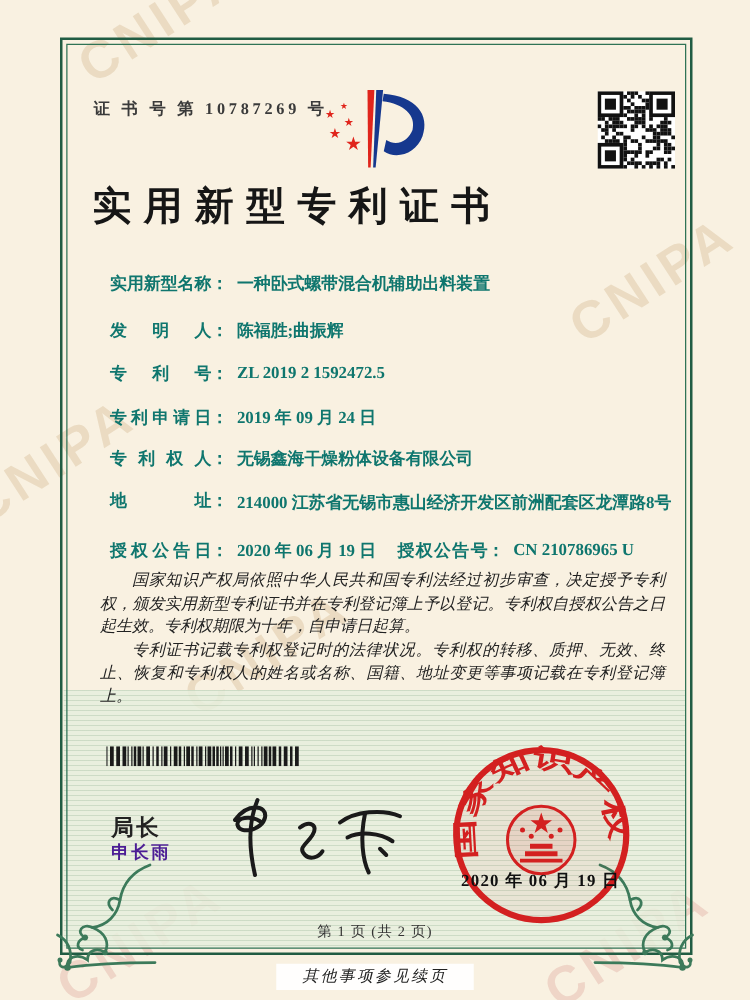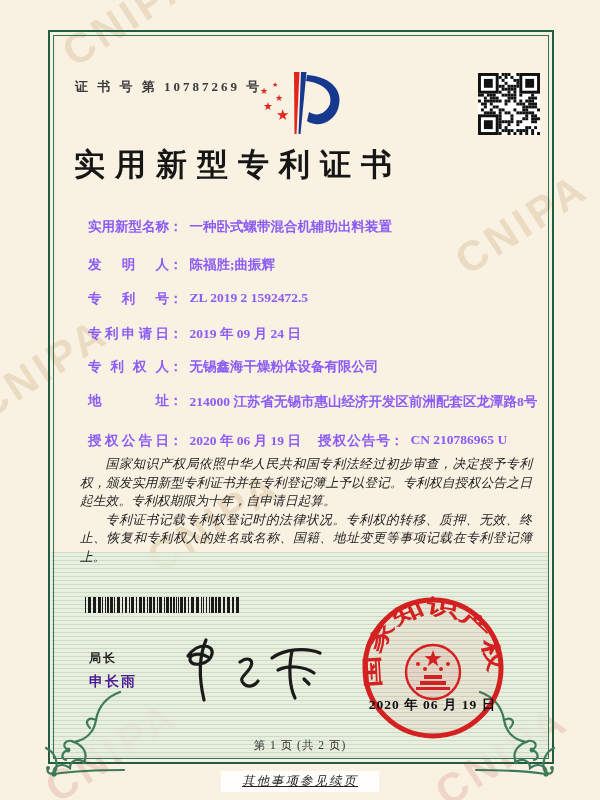--- a/index.html
+++ b/index.html
@@ -24,52 +24,52 @@
   .flourish.right{right:40px;top:688px;transform:scaleX(-1);}
 
   
   .cert-no{position:absolute;left:75px;top:66px;z-index:5;font-size:13px;font-weight:600;letter-spacing:3px;color:#3a3a3a;margin-top:12px;}
   .logo{position:absolute;left:254px;top:64px;width:92px;height:78px;z-index:5;}
   .qr{position:absolute;left:478px;top:73px;width:62px;height:62px;z-index:5;}
   .title{position:absolute;left:0;top:144px;width:476px;text-align:center;z-index:5;
          font-size:31px;font-weight:bold;letter-spacing:10px;color:#161616;}
 
   
-  .row{position:absolute;left:88px;z-index:5;font-size:13.5px;font-weight:600;color:#8b5cf6;white-space:nowrap;}
+  .row{position:absolute;left:88px;z-index:5;font-size:13.5px;font-weight:600;color:#0f766e;white-space:nowrap;}
   .row .lbl{display:inline-block;width:81px;text-align:justify;text-align-last:justify;vertical-align:top;}
   .row .val{display:inline-block;margin-left:7px;vertical-align:top;}
   .row .val.wrap{white-space:normal;max-width:352px;line-height:1.45;}
   .row .col2{position:absolute;left:230px;top:0;white-space:nowrap;}
   .row .col2 .lbl{width:72px;}
 
   
   .paras{position:absolute;left:80px;top:455px;width:452px;z-index:5;color:#222;
          font-size:12.8px;line-height:1.45;text-align:justify;font-style:italic;}
   .paras p{margin:0;text-indent:2em;}
 
   
   .barcode{position:absolute;left:85px;top:597px;width:156px;height:16px;z-index:5;}
 
   
   .issuer-title{position:absolute;left:89px;top:650px;z-index:5;font-family:Liberation Serif, serif;
-                font-weight:bold;font-size:12px;color:#222;letter-spacing:2px;}
+                font-weight:bold;font-size:18px;color:#222;letter-spacing:2px;}
   .issuer-name{position:absolute;left:89px;top:673px;z-index:5;font-family:"Liberation Sans",sans-serif;
                font-weight:bold;font-size:14px;color:#4c1d95;letter-spacing:2px;}
   .signature{position:absolute;left:178px;top:634px;width:150px;height:68px;z-index:5;}
 
   
   .seal{position:absolute;left:357px;top:592px;width:152px;height:152px;z-index:6;}
   .seal-date{position:absolute;left:360px;top:696px;width:145px;text-align:center;z-index:7;
              font-size:13.5px;font-weight:600;color:#101010;letter-spacing:1px;}
 
   
   .page-num{position:absolute;left:0;top:738px;width:600px;text-align:center;z-index:5;font-size:11.5px;color:#333;letter-spacing:1px;}
   .cont-note{position:absolute;left:0;top:771px;width:600px;text-align:center;z-index:5;}
   .cont-note span{display:inline-block;background:rgba(255,255,255,0.92);padding:2px 21px;
-                  font-size:12.5px;font-style:italic;color:#222;letter-spacing:2px;text-decoration:underline;}
+                  font-size:12.5px;font-style:italic;color:#222;letter-spacing:2px;}
 </style>
 </head>
 <body>
 
 <div class="page">
 
   <div class="wm" style="left:55px;top:-8px;">CNIPA</div>
   <div class="wm" style="left:448px;top:200px;">CNIPA</div>
   <div class="wm" style="left:-32px;top:345px;">CNIPA</div>
   <div class="wm" style="left:140px;top:498px;">CNIPA</div>

